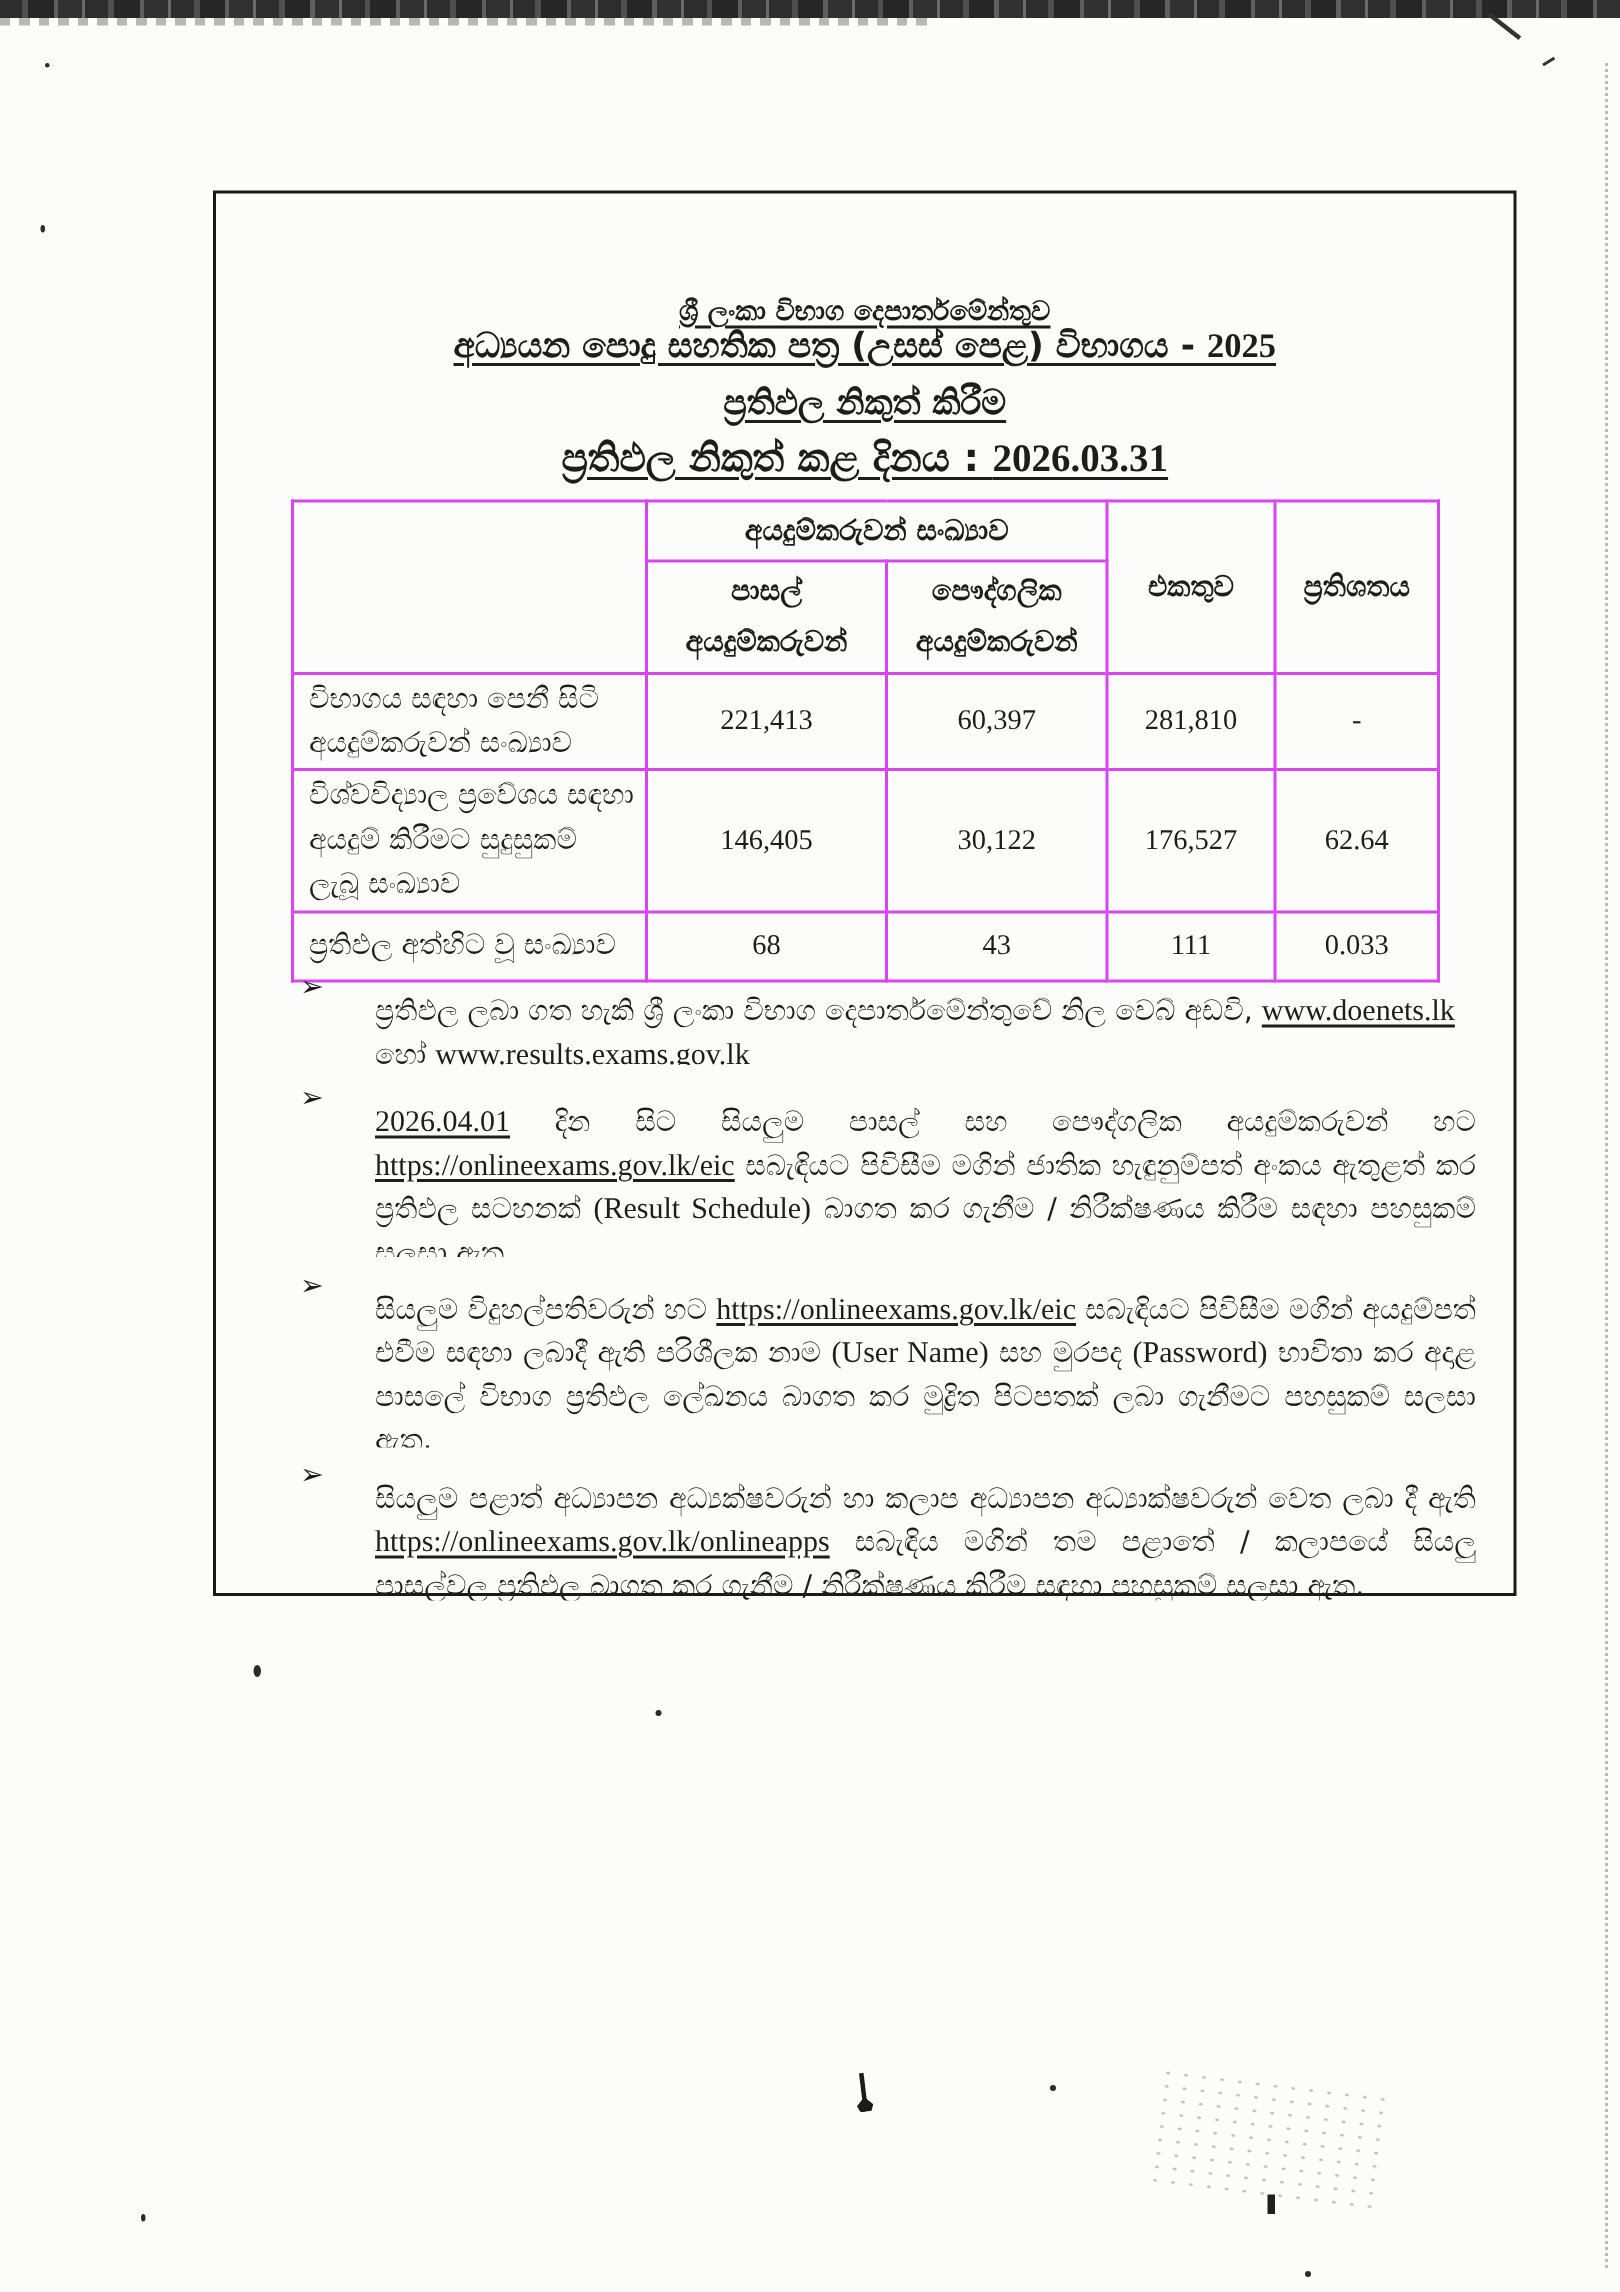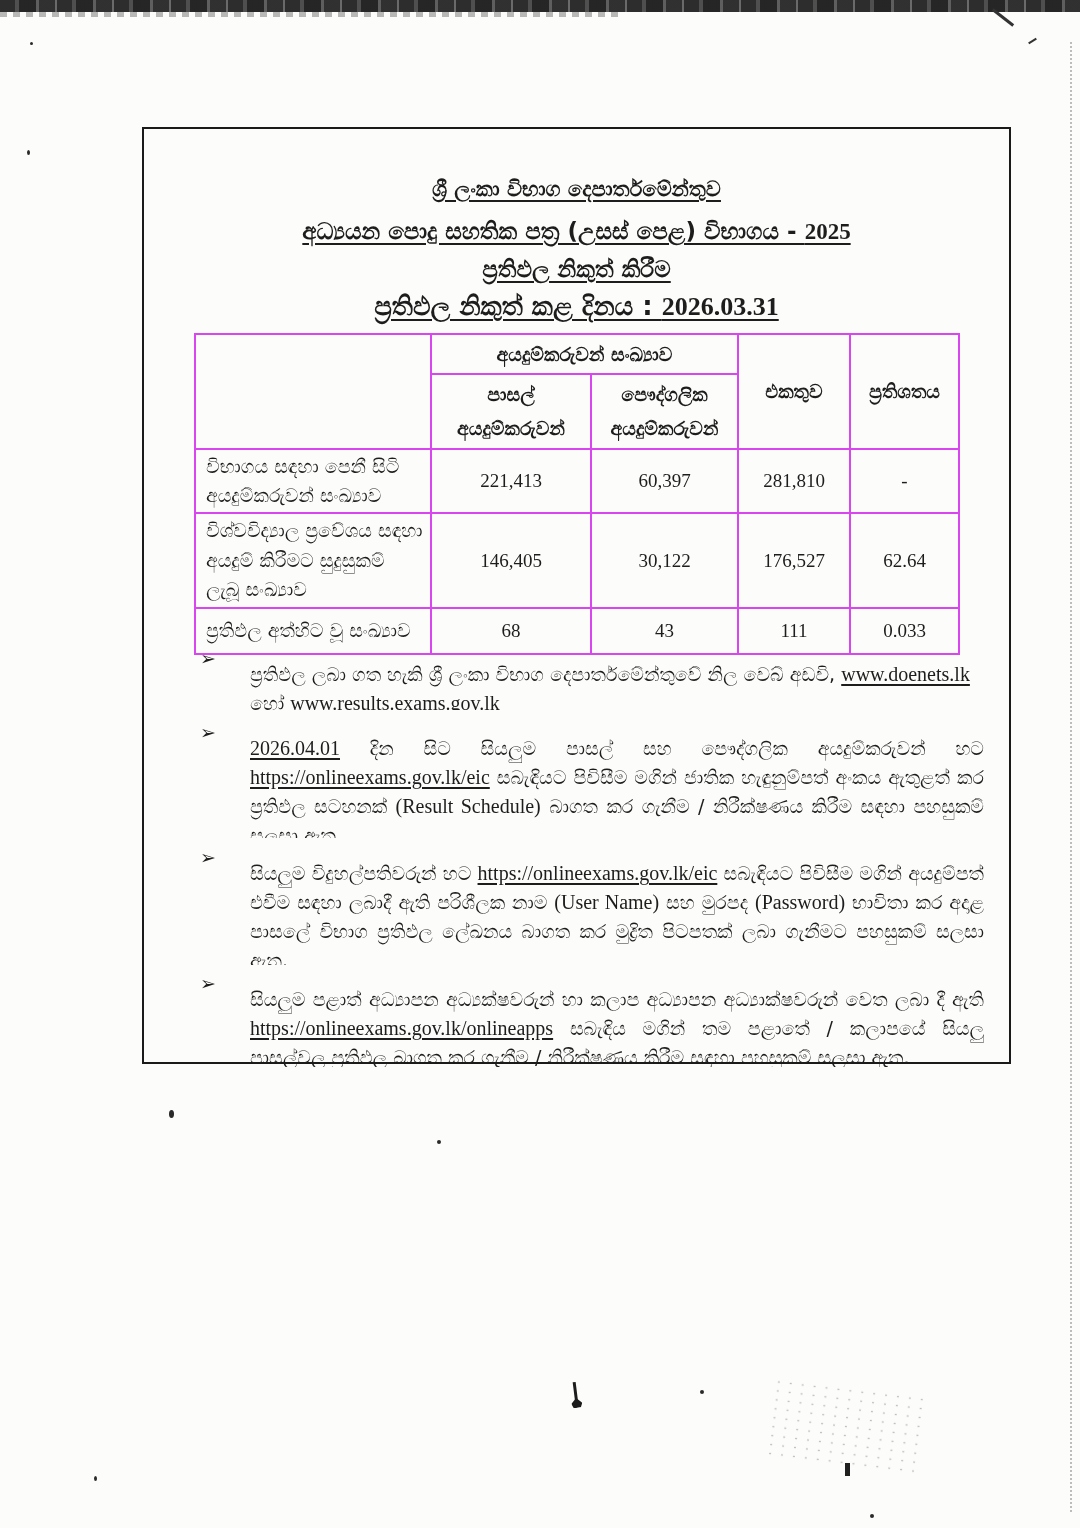--- a/index.html
+++ b/index.html
@@ -44,21 +44,21 @@
   
   .doc {
     position:absolute; left:142px; top:127px; width:865px; height:933px;
     border:2.5px solid #1a1a1a; background:transparent;
   }
   .t {
     position:absolute; left:0; right:0; text-align:center; font-weight:bold; white-space:nowrap;
     text-decoration:underline; text-underline-offset:4px; text-decoration-thickness:2px;
   }
   .t1 { top:15px;  font-size:21px; }
-  .t2 { top:48px;  font-size:21px; }
+  .t2 { top:68px;  font-size:18px; }
   .t3 { top:89px;  font-size:23px; }
   .t4 { top:127px; font-size:23px; }
   .t5 { top:162px; font-size:26px; }
 
   
   .tbl {
     position:absolute; left:50px; top:204px; width:764px;
     border-collapse:collapse; table-layout:fixed; font-size:19px;
   }
   .tbl td { border:2px solid #d946ef; overflow:hidden; padding:2px 6px; }

